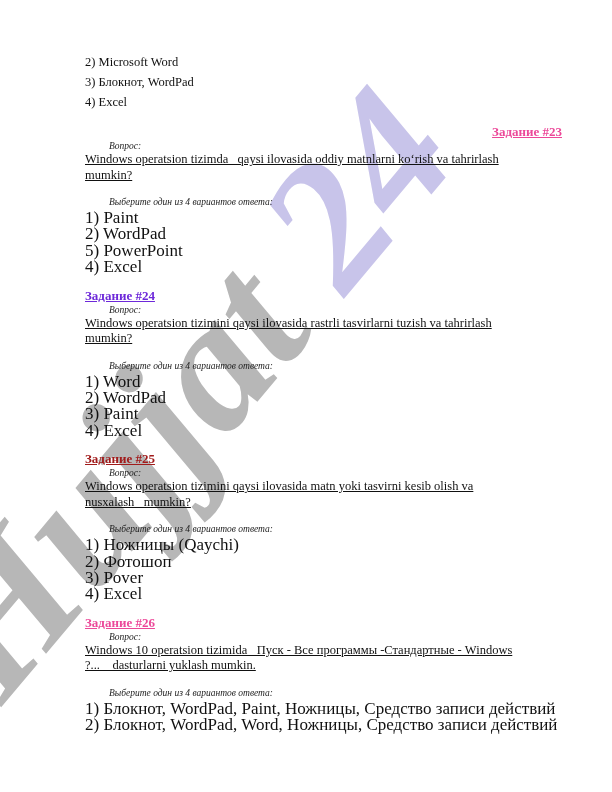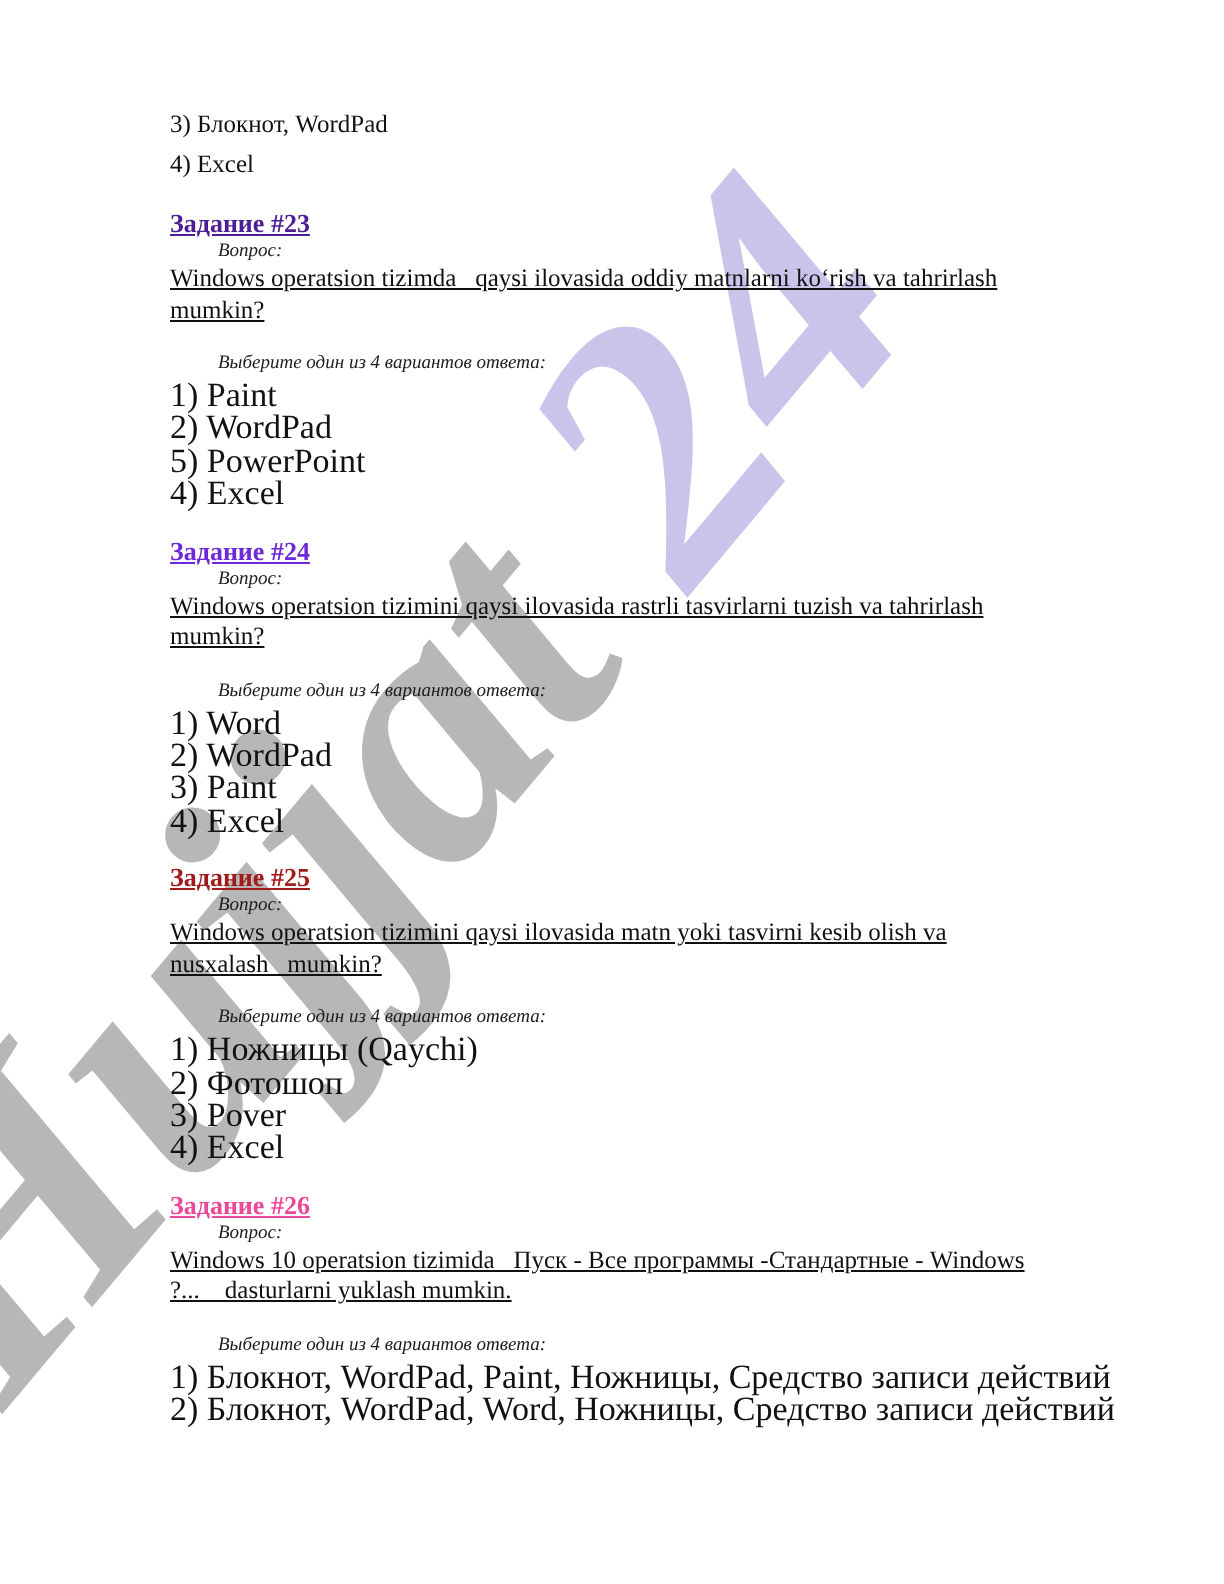--- a/index.html
+++ b/index.html
@@ -57,27 +57,28 @@
 
 <div class="sheet">
 
   <div class="watermark">
     <span style="color: rgb(183, 183, 183);">Hujjat</span><span style="color: rgb(200, 196, 234);"> 24</span>
   </div>
 
   <div class="content">
 
     <div class="partial-answers">
+      <div class="opt">2) Microsoft Word</div>
       <div class="opt">3) Блокнот, WordPad</div>
       <div class="opt">4) Excel</div>
     </div>
 
     <div id="tasks">
   <div class="task">
-    <div class="task-header" style="color: #4c1d95;">Задание #23</div>
+    <div class="task-header" style="color: #ec4899; text-align: right;">Задание #23</div>
     <div class="q-label">Вопрос:</div>
     <div class="q-text">Windows operatsion tizimda   qaysi ilovasida oddiy matnlarni ko‘rish va tahrirlash
 mumkin?</div>
     <div class="a-label">Выберите один из 4 вариантов ответа:</div>
     <div class="options">
             <div class="opt">1) Paint</div>
             <div class="opt">2) WordPad</div>
             <div class="opt">5) PowerPoint</div>
             <div class="opt">4) Excel</div>
           </div>

